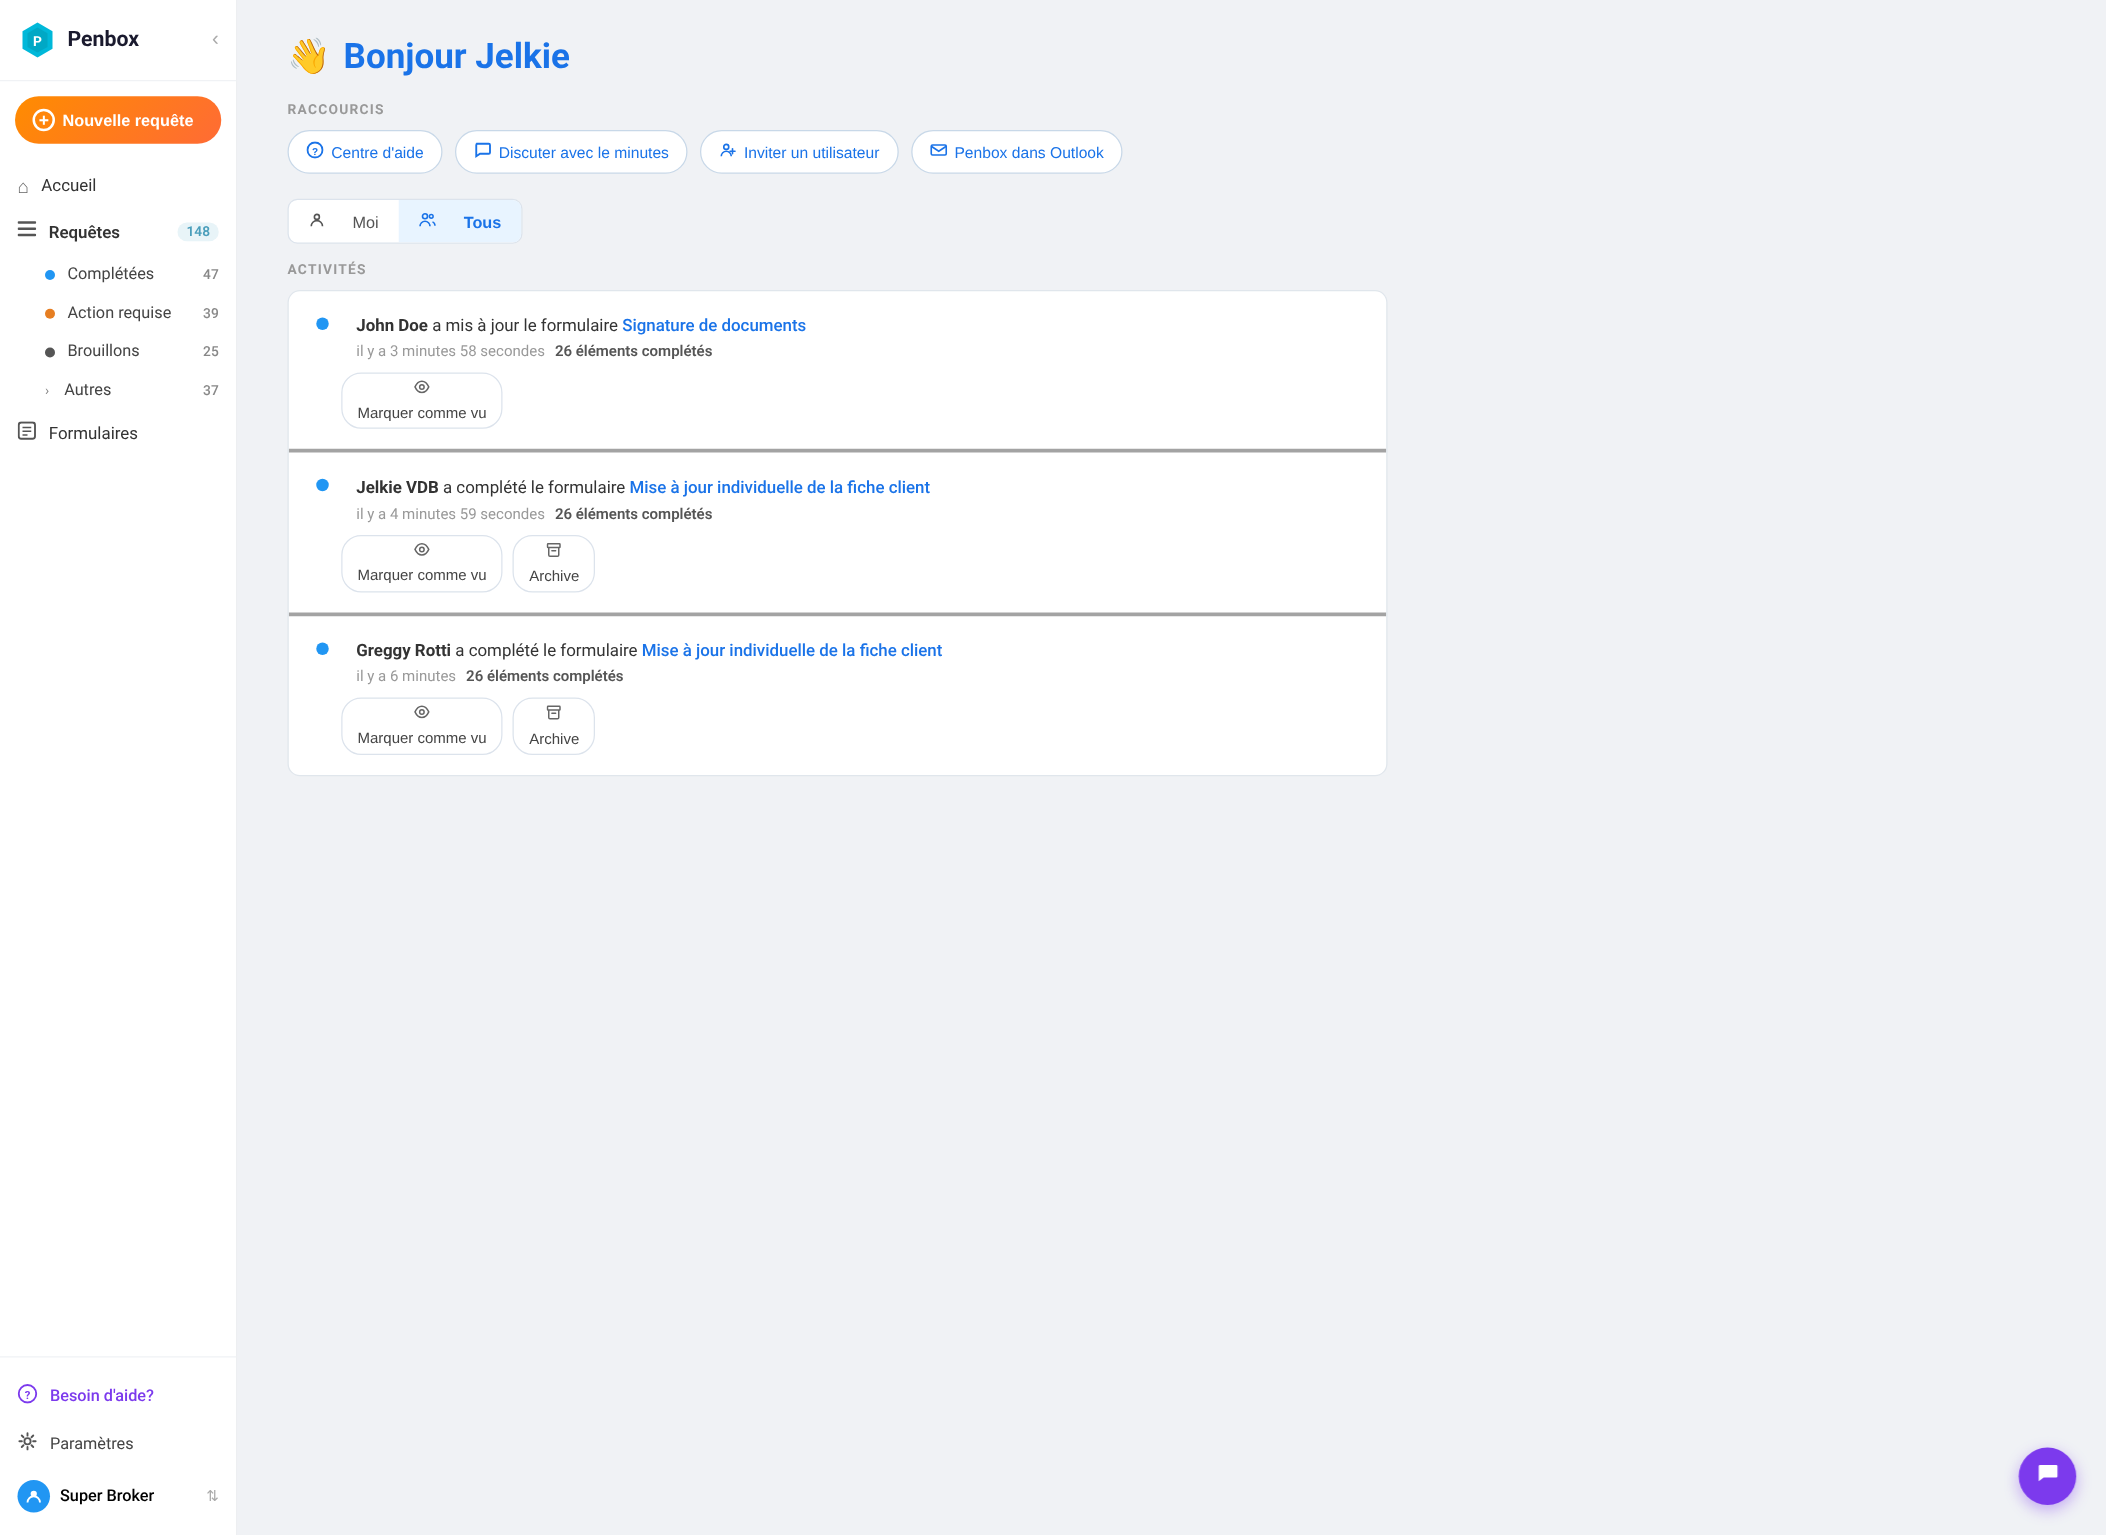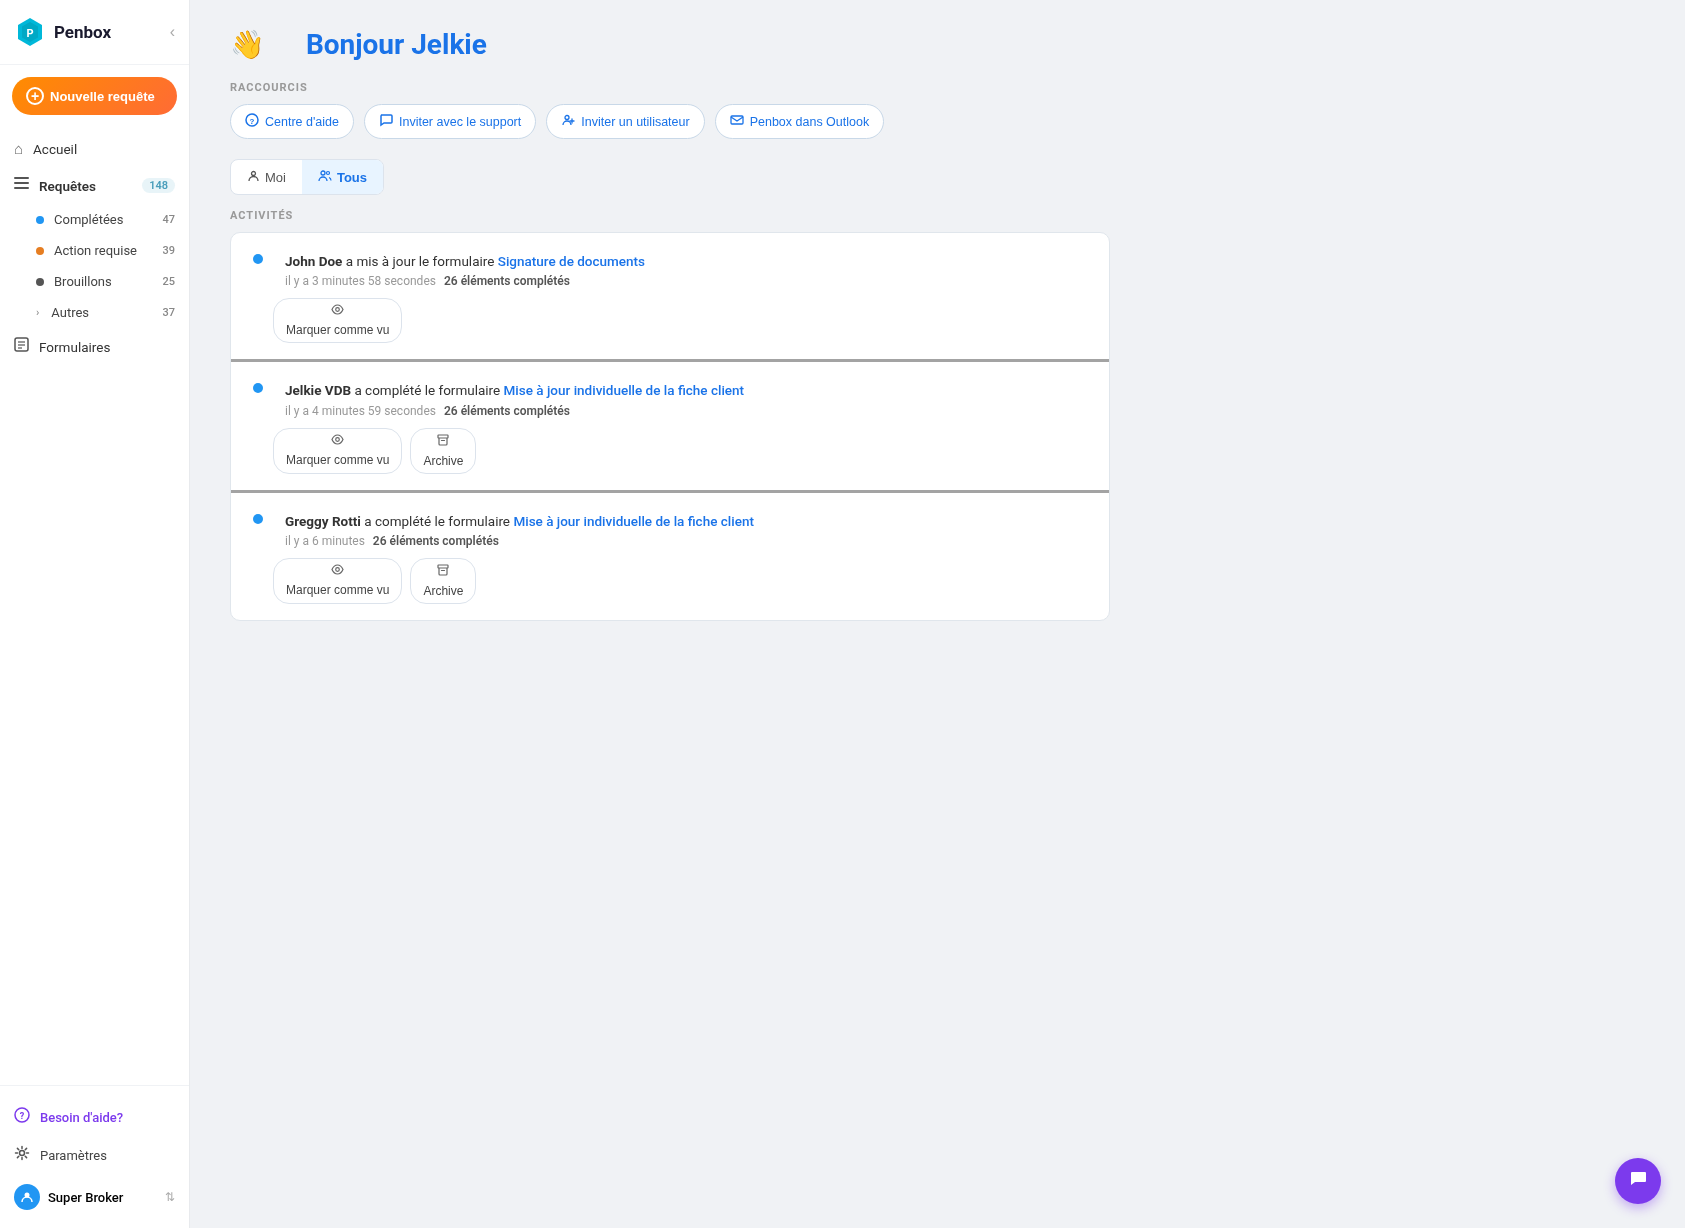--- a/index.html
+++ b/index.html
@@ -169,21 +169,20 @@
       display: flex;
       align-items: center;
       gap: 10px;
       margin-bottom: 20px;
     }
     .greeting-emoji { font-size: 28px; }
     .greeting-title {
       font-size: 28px;
       font-weight: 700;
       color: #1a73e8;
-      margin-left: 31px;
     }
     .section-label {
       font-size: 11px;
       font-weight: 700;
       color: #999;
       letter-spacing: 1px;
       text-transform: uppercase;
       margin-bottom: 10px;
     }
     .shortcuts {
@@ -233,21 +232,21 @@
     .filter-tabs {
       display: flex;
       background: #fff;
       border: 1.5px solid #dce3ec;
       border-radius: 8px;
       overflow: hidden;
     }
     .filter-tab {
       display: flex;
       align-items: center;
-      gap: 5px;
+      gap: 22px;
       padding: 9px 16px;
       cursor: pointer;
       font-size: 13px;
       color: #555;
       border: none;
       background: transparent;
     }
     .filter-tab.active {
       background: #e8f4ff;
       color: #1a73e8;
@@ -472,21 +471,21 @@
         </svg>
       </span>
       <span>Centre d'aide</span>
     </button>
     <button class="shortcut-btn">
       <span>
         <svg width="14" height="14" viewBox="0 0 14 14" fill="none">
           <path d="M2 2h10a1 1 0 011 1v6a1 1 0 01-1 1H5l-3 2V3a1 1 0 011-1z" stroke="#1a73e8" stroke-width="1.5" fill="none"></path>
         </svg>
       </span>
-      <span>Inviter avec le support</span>
+      <span>Discuter avec le minutes</span>
     </button>
     <button class="shortcut-btn">
       <span>
         <svg width="14" height="14" viewBox="0 0 14 14" fill="none">
           <circle cx="6" cy="4.5" r="2" stroke="#1a73e8" stroke-width="1.3" fill="none"></circle>
           <path d="M2 12c0-2.2 1.8-4 4-4s4 1.8 4 4" stroke="#1a73e8" stroke-width="1.3" fill="none"></path>
           <line x1="11" y1="6" x2="11" y2="10" stroke="#1a73e8" stroke-width="1.3" stroke-linecap="round"></line>
           <line x1="9" y1="8" x2="13" y2="8" stroke="#1a73e8" stroke-width="1.3" stroke-linecap="round"></line>
         </svg>
       </span>

